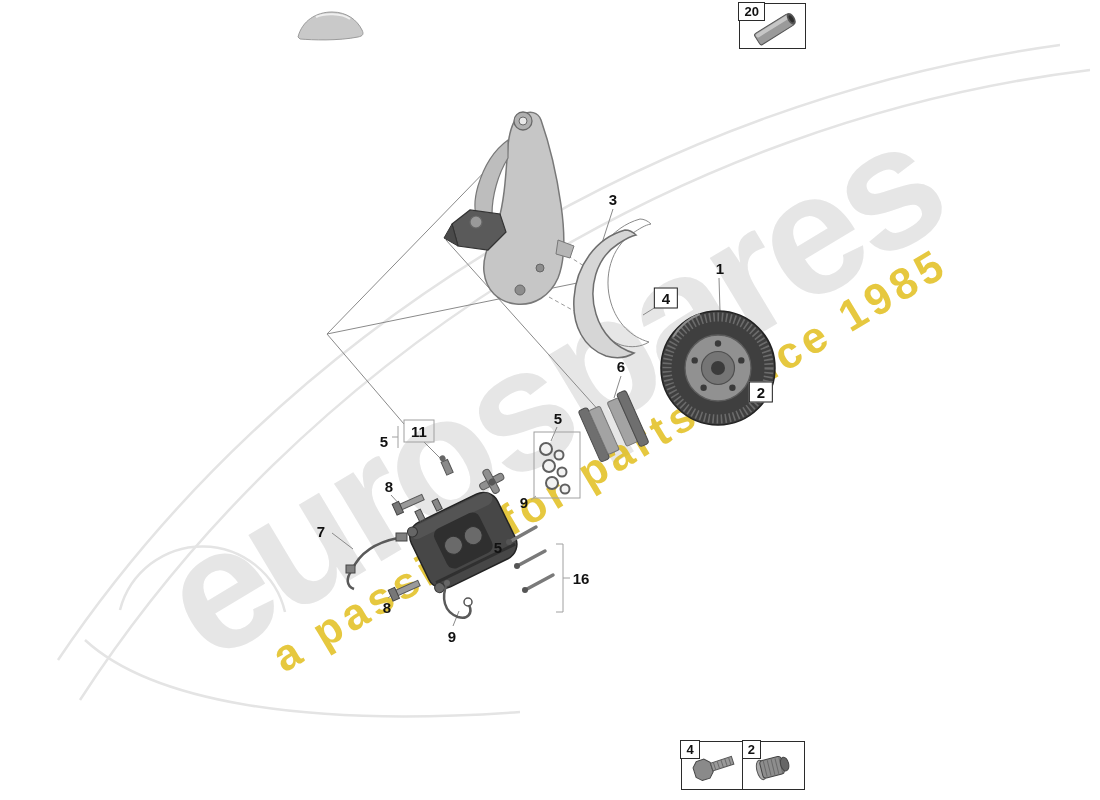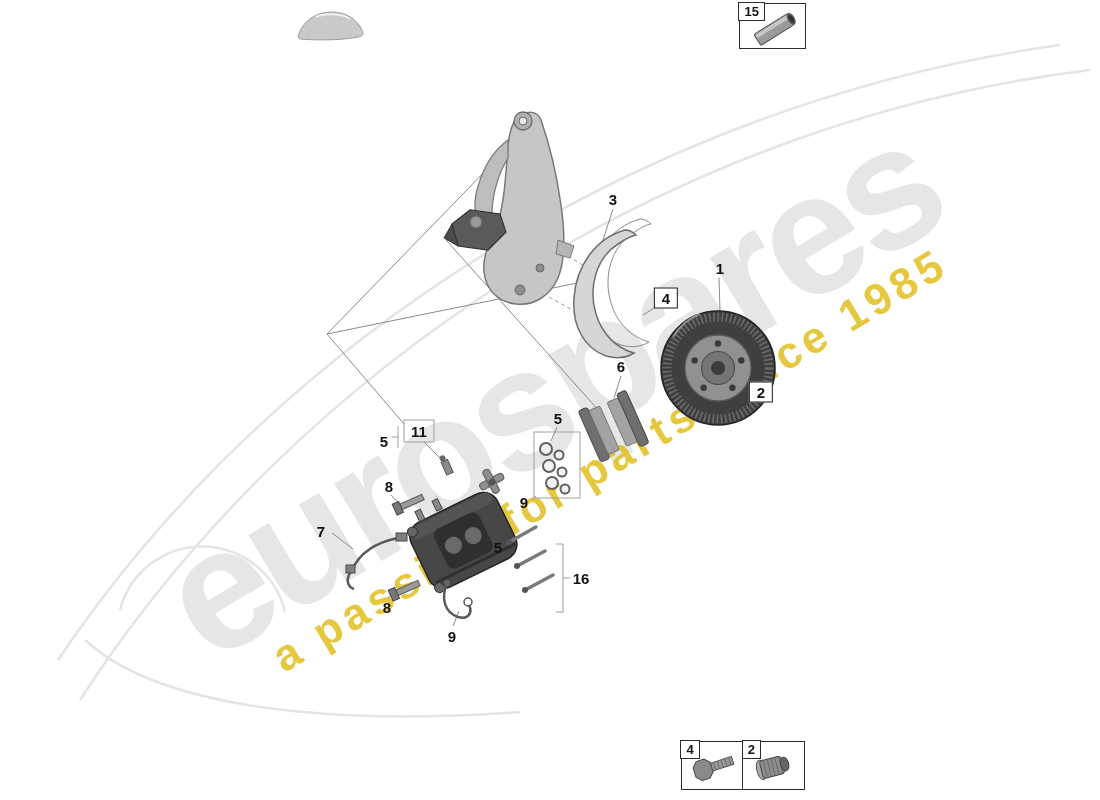--- a/index.html
+++ b/index.html
@@ -217,21 +217,21 @@
   <div class="callout" style="left:389px;top:486px">8</div>
   <div class="callout" style="left:387px;top:607px">8</div>
   <div class="callout" style="left:524px;top:502px">9</div>
   <div class="callout" style="left:452px;top:636px">9</div>
   <div class="callout" style="left:558px;top:418px">5</div>
   <div class="callout" style="left:419px;top:431px">11</div>
   <div class="callout" style="left:384px;top:441px">5</div>
   <div class="callout" style="left:581px;top:578px">16</div>
 
   <div class="inset" style="left:739px;top:3px;width:67px;height:46px">
-    <span class="tag">15</span>
+    <span class="tag">20</span>
     <svg width="64" height="42" viewBox="0 0 64 42">
       <g transform="rotate(-32 34 24)">
         <rect x="14" y="18" width="40" height="13" rx="2" fill="#9a9a9a" stroke="#555" stroke-width="1"></rect>
         <rect x="15" y="19" width="38" height="4" rx="2" fill="#c6c6c6"></rect>
         <ellipse cx="54" cy="24.5" rx="3.5" ry="6.5" fill="#555"></ellipse>
         <ellipse cx="54" cy="24.5" rx="1.8" ry="4" fill="#2e2e2e"></ellipse>
       </g>
     </svg>
   </div>
 

